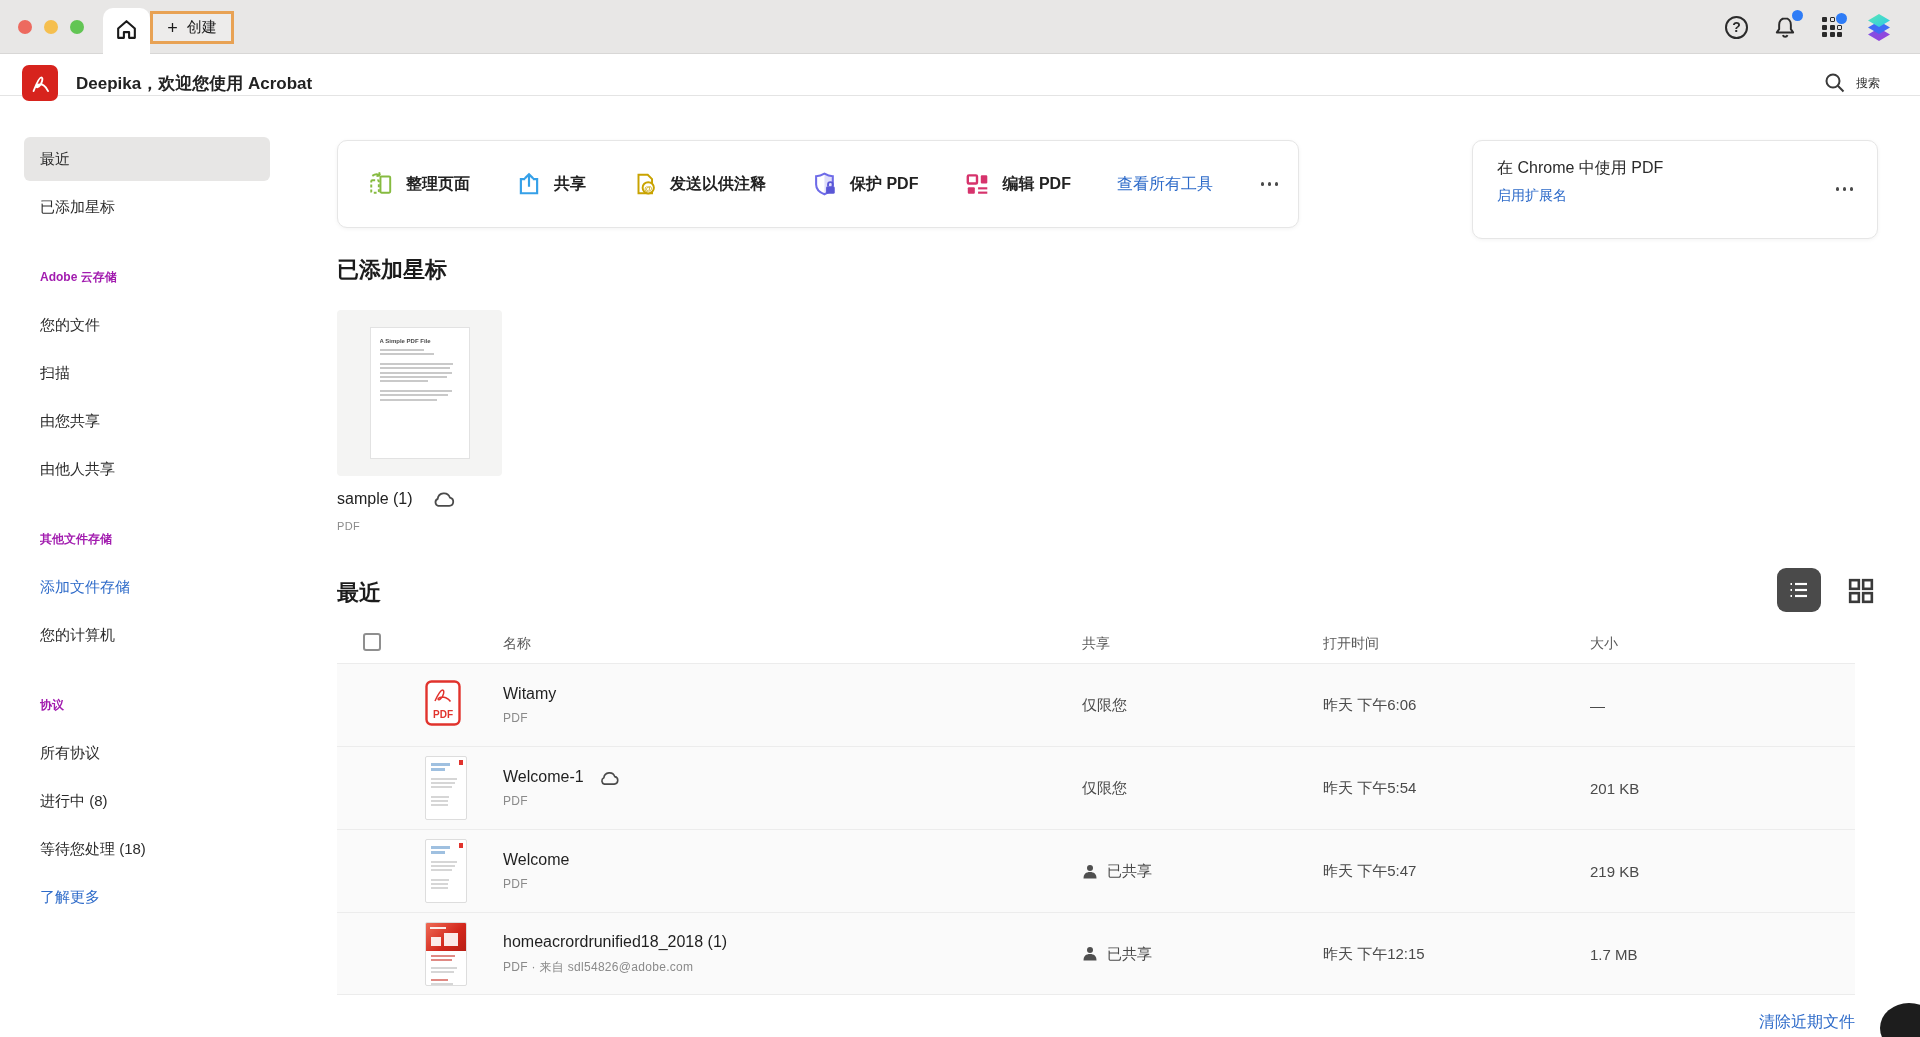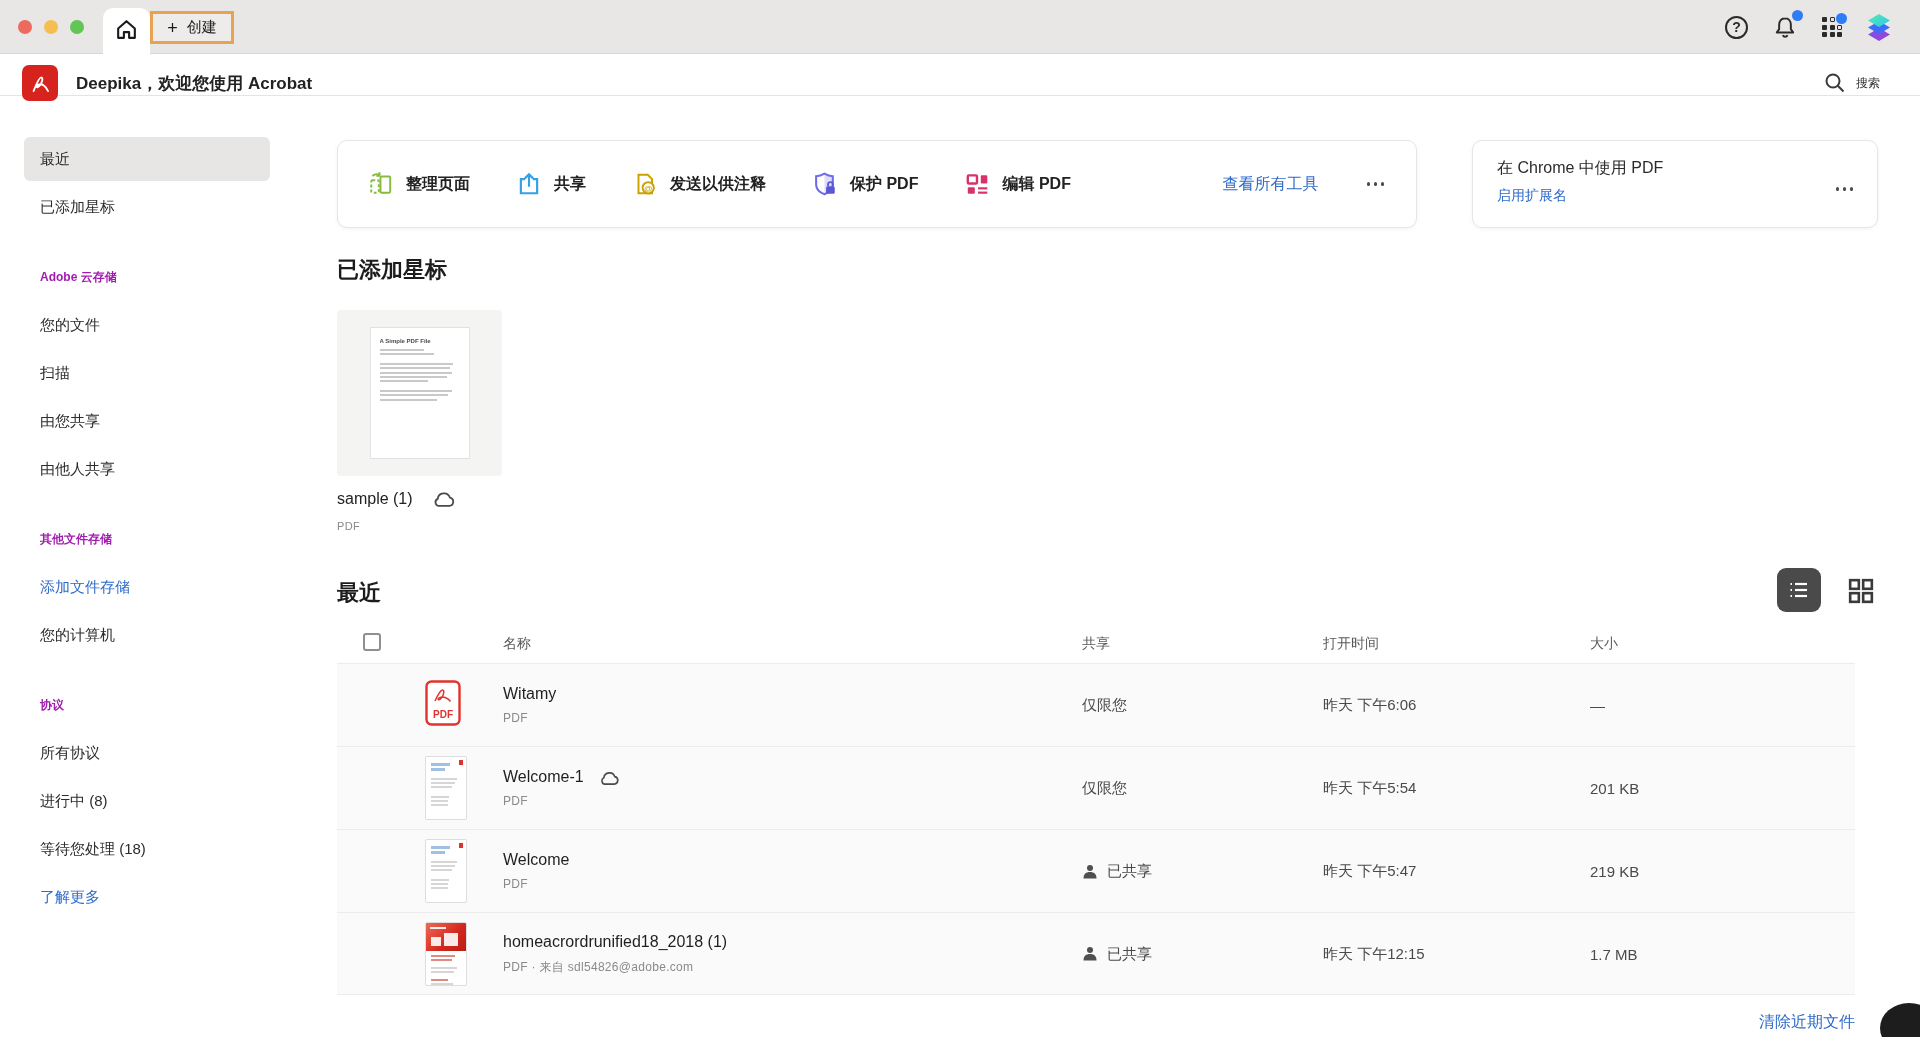--- a/index.html
+++ b/index.html
@@ -30,26 +30,26 @@
   .search { position:absolute; right:40px; top:0; height:58px; display:flex; align-items:center; gap:10px; font-size:12px; color:#333; cursor:pointer; }
   
   .sidebar { position:absolute; left:0; top:112px; width:300px; bottom:0; background:#fff; padding-top:21px; }
   .side-item { margin:4px 30px 0 24px; padding:0 16px; height:44px; display:flex; align-items:center; font-size:15px; color:#2c2c2c; border-radius:6px; cursor:pointer; }
   .side-item.selected { background:#e7e6e5; }
   .side-header { margin:26px 30px 0 24px; padding:0 16px; height:44px; display:flex; align-items:center; font-size:12px; font-weight:bold; color:#a21caf; }
   .side-item.bluelink { color:#2e6bc9; }
   
   .main { position:absolute; left:300px; top:112px; width:1620px; bottom:0; background:#fff; }
   .card { background:#fff; border:1px solid #e6e6e6; border-radius:10px; box-shadow:0 1px 4px rgba(0,0,0,.05); }
-  .tools-card { position:absolute; left:37px; top:28px; width:1080px; height:88px; display:flex; align-items:center; padding:0 30px; gap:46px; }
+  .tools-card { position:absolute; left:37px; top:28px; width:962px; height:88px; display:flex; align-items:center; padding:0 30px; gap:46px; }
   .tool { display:flex; align-items:center; gap:12px; font-size:16px; font-weight:600; color:#222; cursor:pointer; white-space:nowrap; }
   .view-all { margin-left:auto; color:#2e6bc9; font-size:16px; font-weight:500; cursor:pointer; white-space:nowrap; }
   .dots { display:flex; gap:3.5px; cursor:pointer; padding:6px 2px; }
   .dots i { width:3.5px; height:3.5px; border-radius:50%; background:#4a4a4a; }
-  .chrome-card { position:absolute; left:1172px; top:28px; width:406px; height:88px; padding:17px 24px; }
+  .chrome-card { position:absolute; left:1172px; top:28px; width:406px; height:99px; padding:17px 24px; }
   .chrome-title { font-size:16px; color:#2b2b2b; }
   .chrome-action { margin-top:8px; font-size:14px; color:#2e6bc9; cursor:pointer; }
   .chrome-card .dots { position:absolute; right:22px; top:40px; }
   .sec-title { position:absolute; font-size:22px; font-weight:bold; color:#1c1c1c; }
   
   .starred-tile { position:absolute; left:37px; top:198px; width:165px; height:166px; background:#f4f4f3; border-radius:4px; display:flex; align-items:center; justify-content:center; cursor:pointer; }
   .mini-page { width:100px; height:132px; background:#fff; border:1px solid #e2e2e2; padding:10px 9px; }
   .mini-title { font-size:6px; font-weight:bold; color:#4a4a4a; margin-bottom:5px; white-space:nowrap; overflow:hidden; }
   .ml { height:2px; background:#c9c9c9; margin-bottom:2.4px; }
   .mgap { height:5px; }

